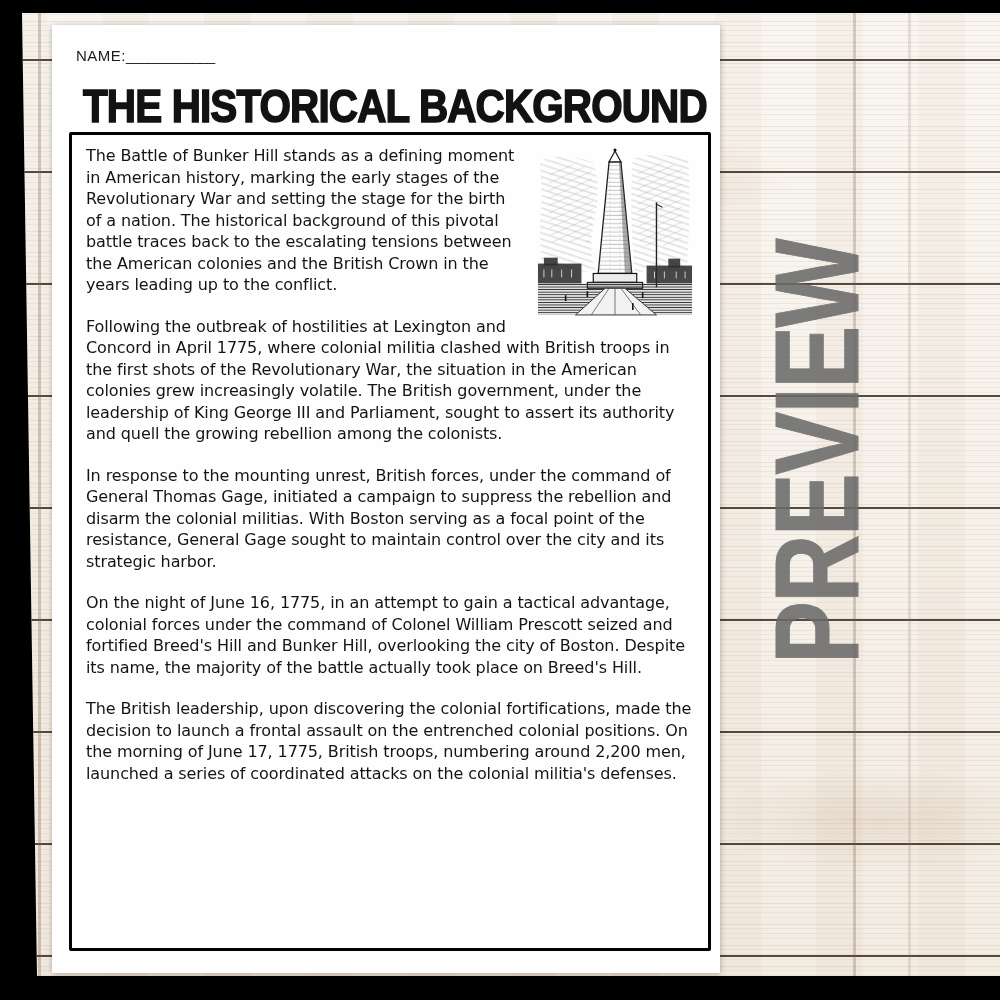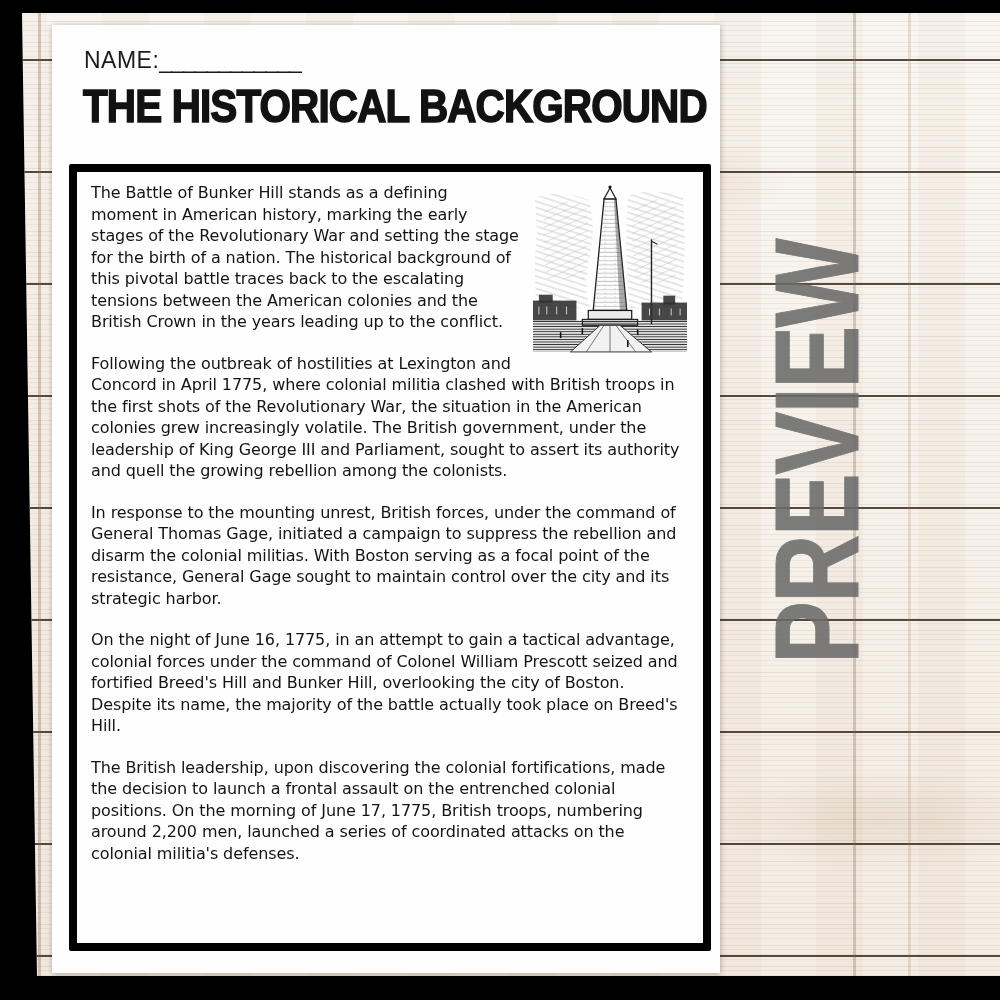--- a/index.html
+++ b/index.html
@@ -23,40 +23,39 @@
       radial-gradient(260px 70px at 880px 820px,rgba(175,135,100,.16),transparent 70%),
       linear-gradient(#f9f6f1,#f3ece3);
   }
   
   .paper{
     position:absolute;left:52px;top:25px;width:668px;height:948px;
     background:#fefefe;
     box-shadow:0 1px 6px rgba(40,25,15,.35);
   }
   .header-row{
-    position:absolute;left:32px;right:18px;top:22px;
+    position:absolute;left:24px;right:18px;top:22px;
     display:flex;
     font-family:"Liberation Sans",sans-serif;
-    font-size:23px;letter-spacing:.5px;color:#1b1b1b;
+    font-size:15px;letter-spacing:.5px;color:#1b1b1b;
   }
   .blank{letter-spacing:-1px;}
   .page-title{
     position:absolute;left:31px;top:53px;margin:0;
     font-family:"Liberation Sans",sans-serif;
     font-size:47px;font-weight:700;color:#121212;
     letter-spacing:-1px;white-space:nowrap;
     transform:scaleX(.86);transform-origin:left center;
     -webkit-text-stroke:1.6px #121212;
   }
   .content-box{
     position:absolute;left:17px;right:9px;top:107px;bottom:22px;
-    border:8px solid #000000;border-radius:2px;
+    border:3px solid #000000;border-radius:2px;
     padding:10px 14px 8px 14px;overflow:hidden;
     background:#fefefe;
-    margin-top:32px;
   }
   .content-box p{
     margin:0 0 20px 0;
     font-size:16px;line-height:21.5px;color:#141414;
     letter-spacing:-.1px;
   }
   .content-box p:last-child{margin-bottom:0;}
   .monument{
     float:right;width:158px;height:170px;
     margin:2px 0 8px 12px;

